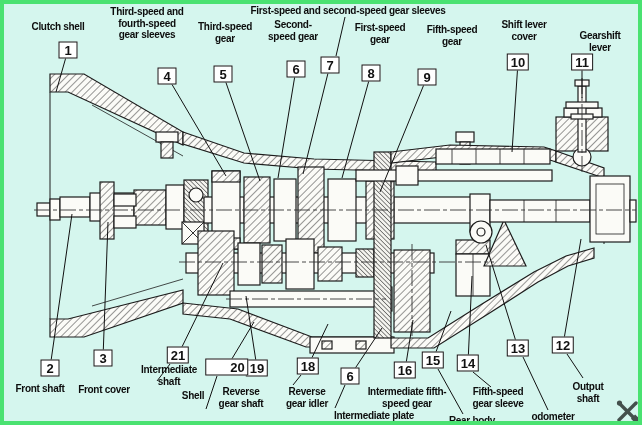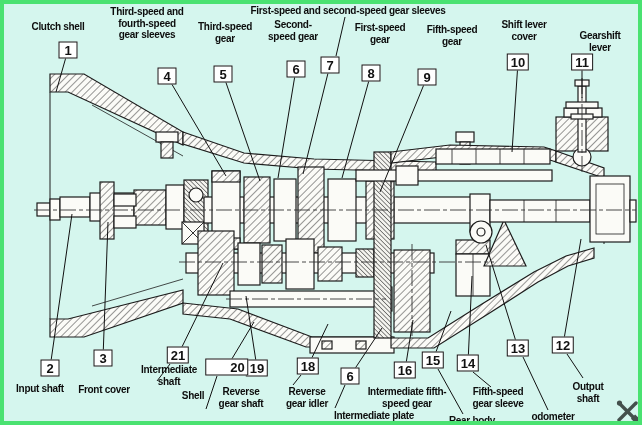--- a/index.html
+++ b/index.html
@@ -215,21 +215,21 @@
         <line x1="213" y1="372" x2="202" y2="405"></line>
         <line x1="174" y1="351" x2="219" y2="259"></line>
         <line x1="166" y1="360" x2="153" y2="377"></line>
       </g>
   </svg>
 
   <div id="callout-layer">
       <div class="callout-box" style="left: 64px; top: 46px;">1</div>
       <div class="callout-label" style="left: 54px; top: 17px;">Clutch shell</div>
       <div class="callout-box" style="left: 46px; top: 364px;">2</div>
-      <div class="callout-label" style="left: 36px; top: 379px;">Input shaft</div>
+      <div class="callout-label" style="left: 36px; top: 379px;">Front shaft</div>
       <div class="callout-box" style="left: 99px; top: 354px;">3</div>
       <div class="callout-label" style="left: 100px; top: 380px;">Front cover</div>
       <div class="callout-box" style="left: 163px; top: 72px;">4</div>
       <div class="callout-label" style="left: 143px; top: 2px;">Third-speed and
 fourth-speed
 gear sleeves</div>
       <div class="callout-box" style="left: 219px; top: 70px;">5</div>
       <div class="callout-label" style="left: 221px; top: 17px;">Third-speed
 gear</div>
       <div class="callout-box" style="left: 292px; top: 65px;">6</div>

